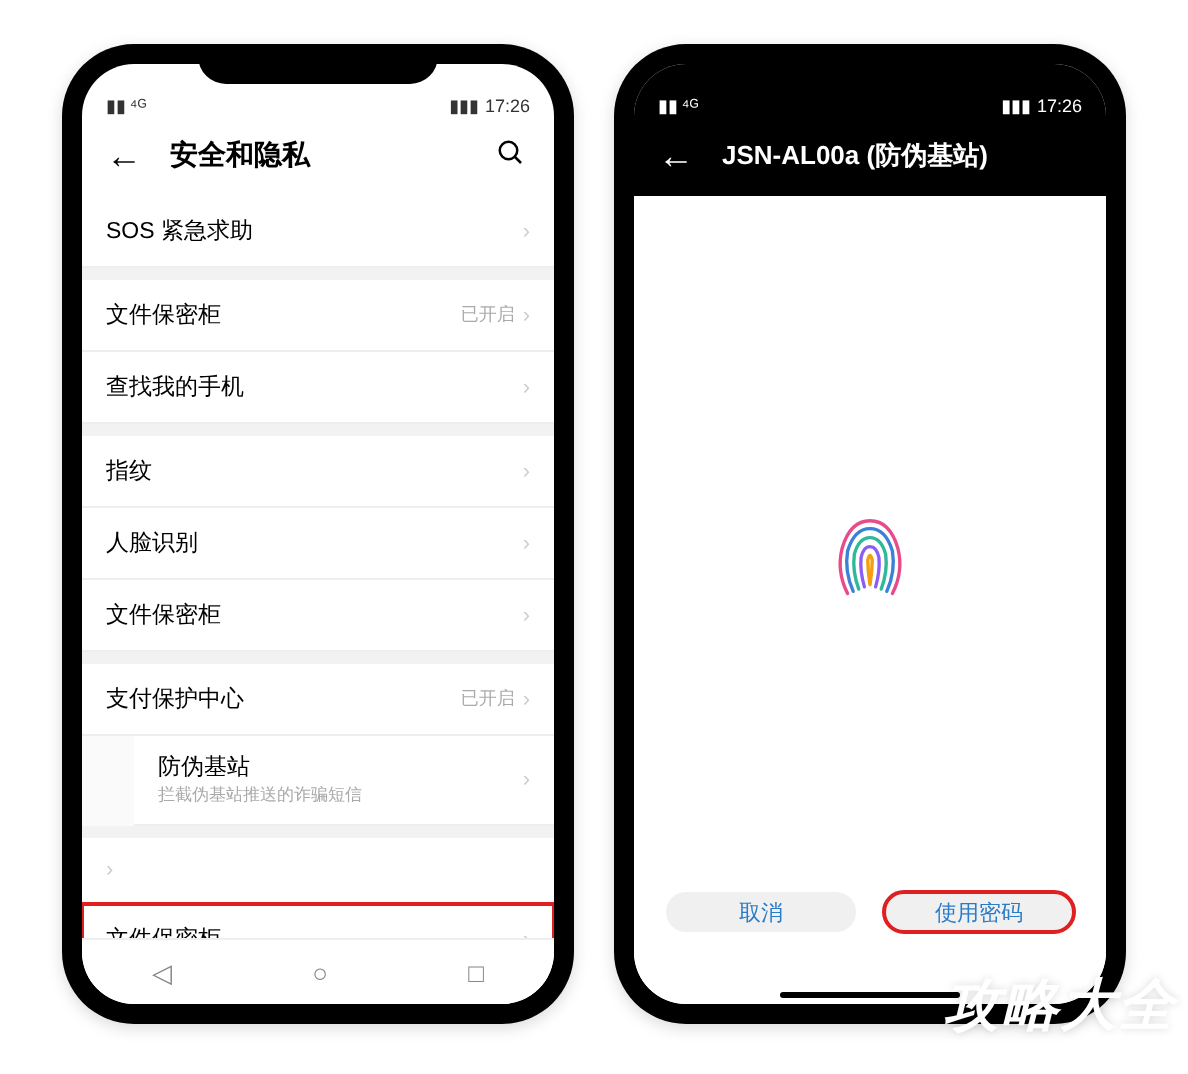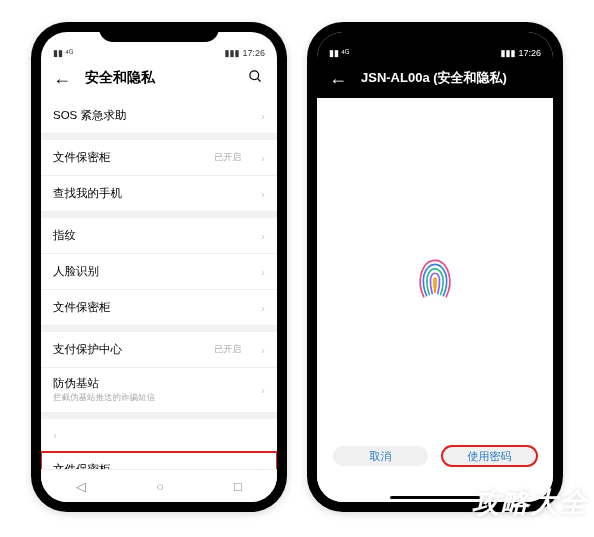--- a/index.html
+++ b/index.html
@@ -90,25 +90,25 @@
     background: #fafafa;
   }
   .list-item {
     background: #fff;
     padding: 10px 12px;
     border-bottom: 0.5px solid #eee;
     display: flex;
     align-items: center;
     position: relative;
   }
-  .list-item.tall { padding: 8px 12px; }
+  .list-item.tall { padding: 8px 12px; margin-left: 26px; }
   .item-main { flex:1; }
   .item-title { color:#000; font-size: 11.5px; }
   .item-sub { color:#aaa; font-size: 8.5px; margin-top:1px;}
-  .item-status { color:#aaa; font-size:9px; margin-right:20px;}
+  .item-status { color:#aaa; font-size:9px; margin-right:4px;}
   .chevron { color:#ccc; font-size:11px; }
   .gap { height:6px; background:#f2f2f2; }
   .highlight-red {
     outline: 2px solid #e02020;
     outline-offset: -1px;
   }
   .nav-bar {
     height: 32px;
     display:flex;
     justify-content:space-around;
@@ -287,21 +287,21 @@
           <span>▮▮</span>
           <span>⁴ᴳ</span>
         </div>
         <div class="status-right">
           <span>▮▮▮</span>
           <span>17:26</span>
         </div>
       </div>
       <div class="header">
         <span class="back-arrow">←</span>
-        <span class="header-title">JSN-AL00a (安全和隐私)</span>
+        <span class="header-title">JSN-AL00a (防伪基站)</span>
       </div>
 
       <div class="fp-body">
         <svg class="fingerprint" viewBox="0 0 100 100">
           <g fill="none" stroke-width="3" stroke-linecap="round">
             <path d="M30 80 Q20 60 25 40 Q32 15 50 15 Q68 15 75 40 Q80 60 70 80" stroke="#e94b8a"></path>
             <path d="M35 78 Q27 60 30 42 Q36 22 50 22 Q64 22 70 42 Q73 60 65 78" stroke="#3b82d6"></path>
             <path d="M40 76 Q34 60 36 45 Q40 30 50 30 Q60 30 64 45 Q66 60 60 76" stroke="#2fb89a"></path>
             <path d="M45 74 Q41 60 42 48 Q44 38 50 38 Q56 38 58 48 Q59 60 55 74" stroke="#8b5cf6"></path>
             <path d="M50 72 Q48 60 48 50 Q49 46 50 46 Q51 46 52 50 Q52 60 50 72" stroke="#f59e0b"></path>

